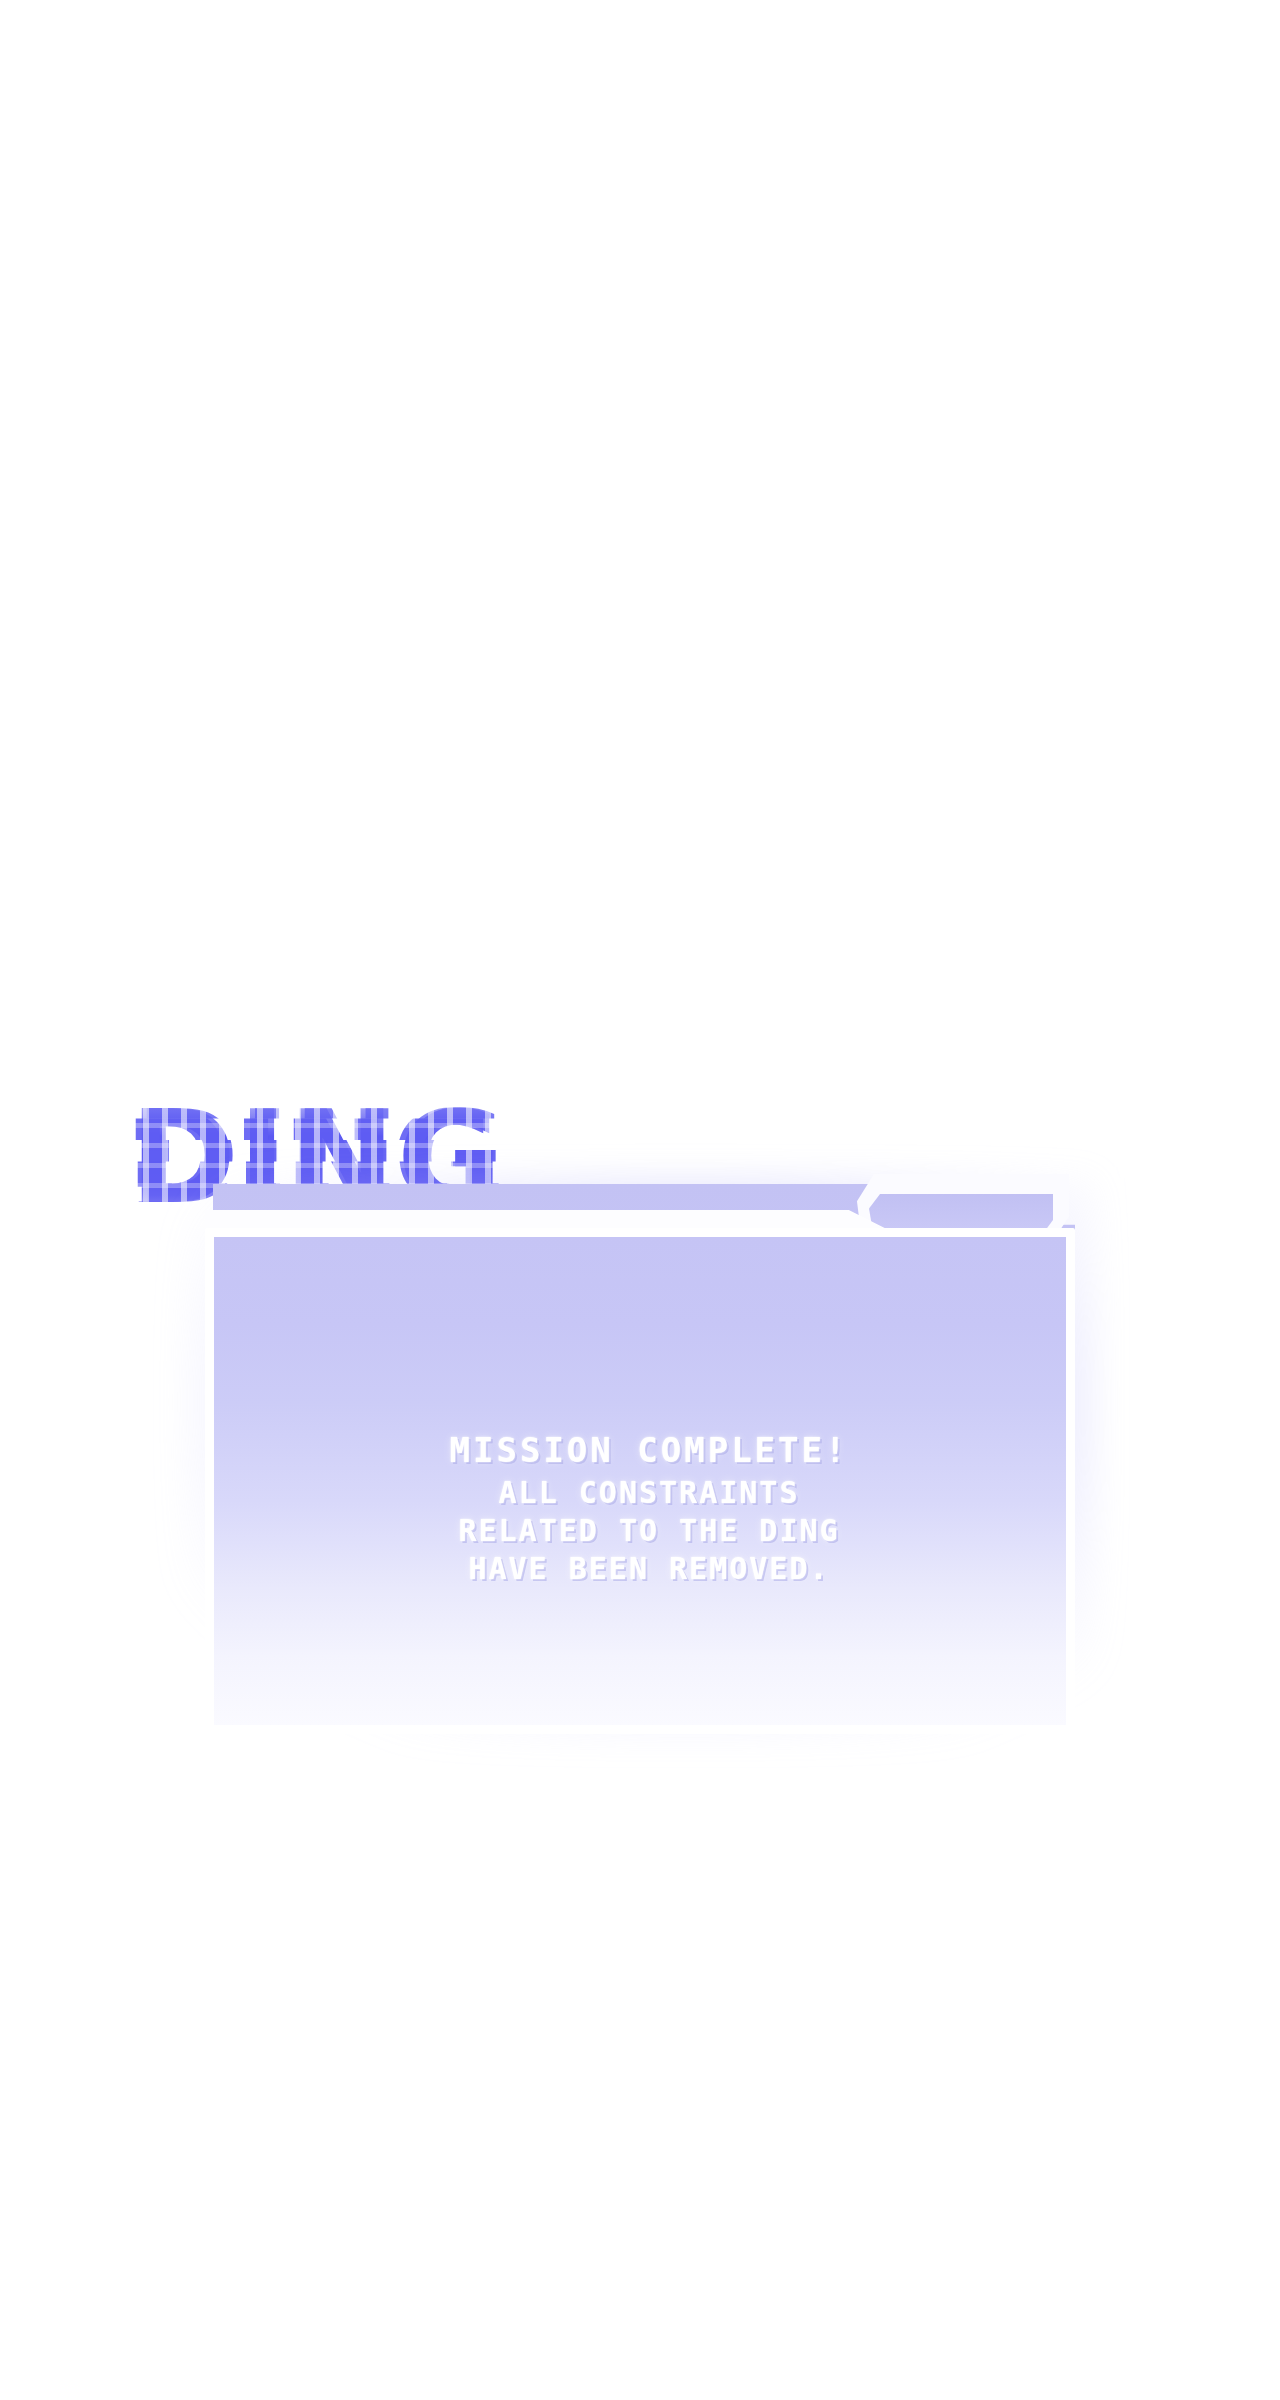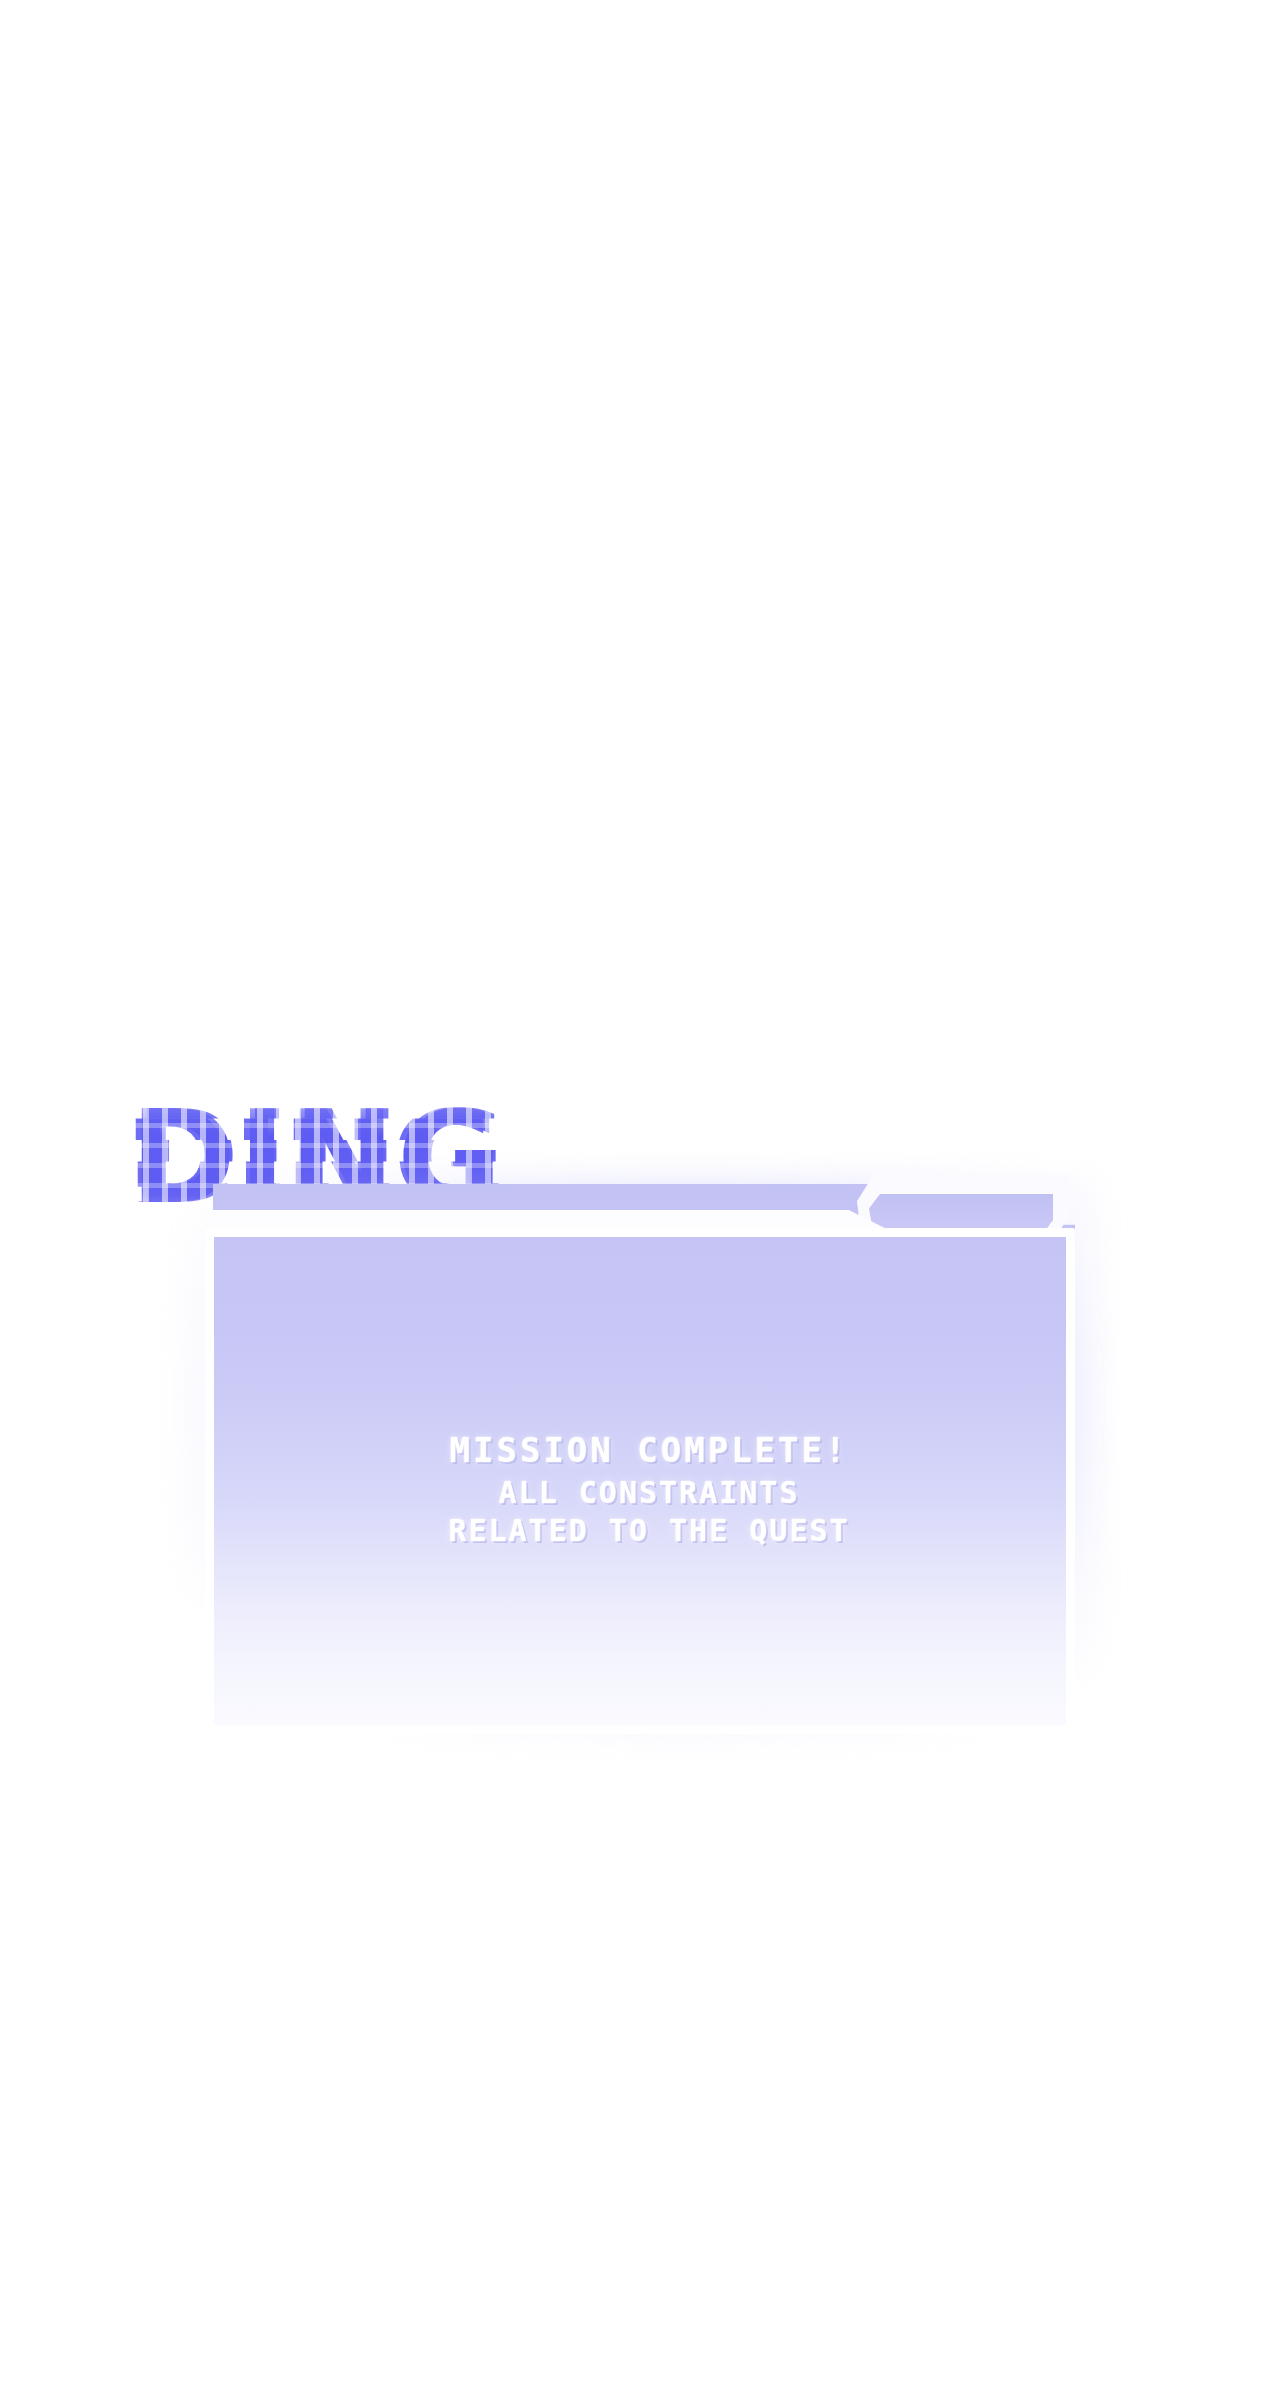--- a/index.html
+++ b/index.html
@@ -262,20 +262,21 @@
     <div class="panel-glow"></div>
     <div class="folder-back"></div>
     <div class="folder-tab"></div>
     <div class="folder-tab-inner"></div>
     <div class="folder-rim"></div>
 
     <div class="folder-front">
       <div class="message">
         <div class="msg-title">MISSION COMPLETE!</div>
         <div class="msg-line">ALL CONSTRAINTS</div>
-        <div class="msg-line">RELATED TO THE QUEST</div>
+        <div class="msg-line">RELATED TO THE DING</div>
+        <div class="msg-line">HAVE BEEN REMOVED.</div>
       </div>
     </div>
   </div>
 
   <div id="signature">HA</div>
 
 </div>
 
 </body></html>

